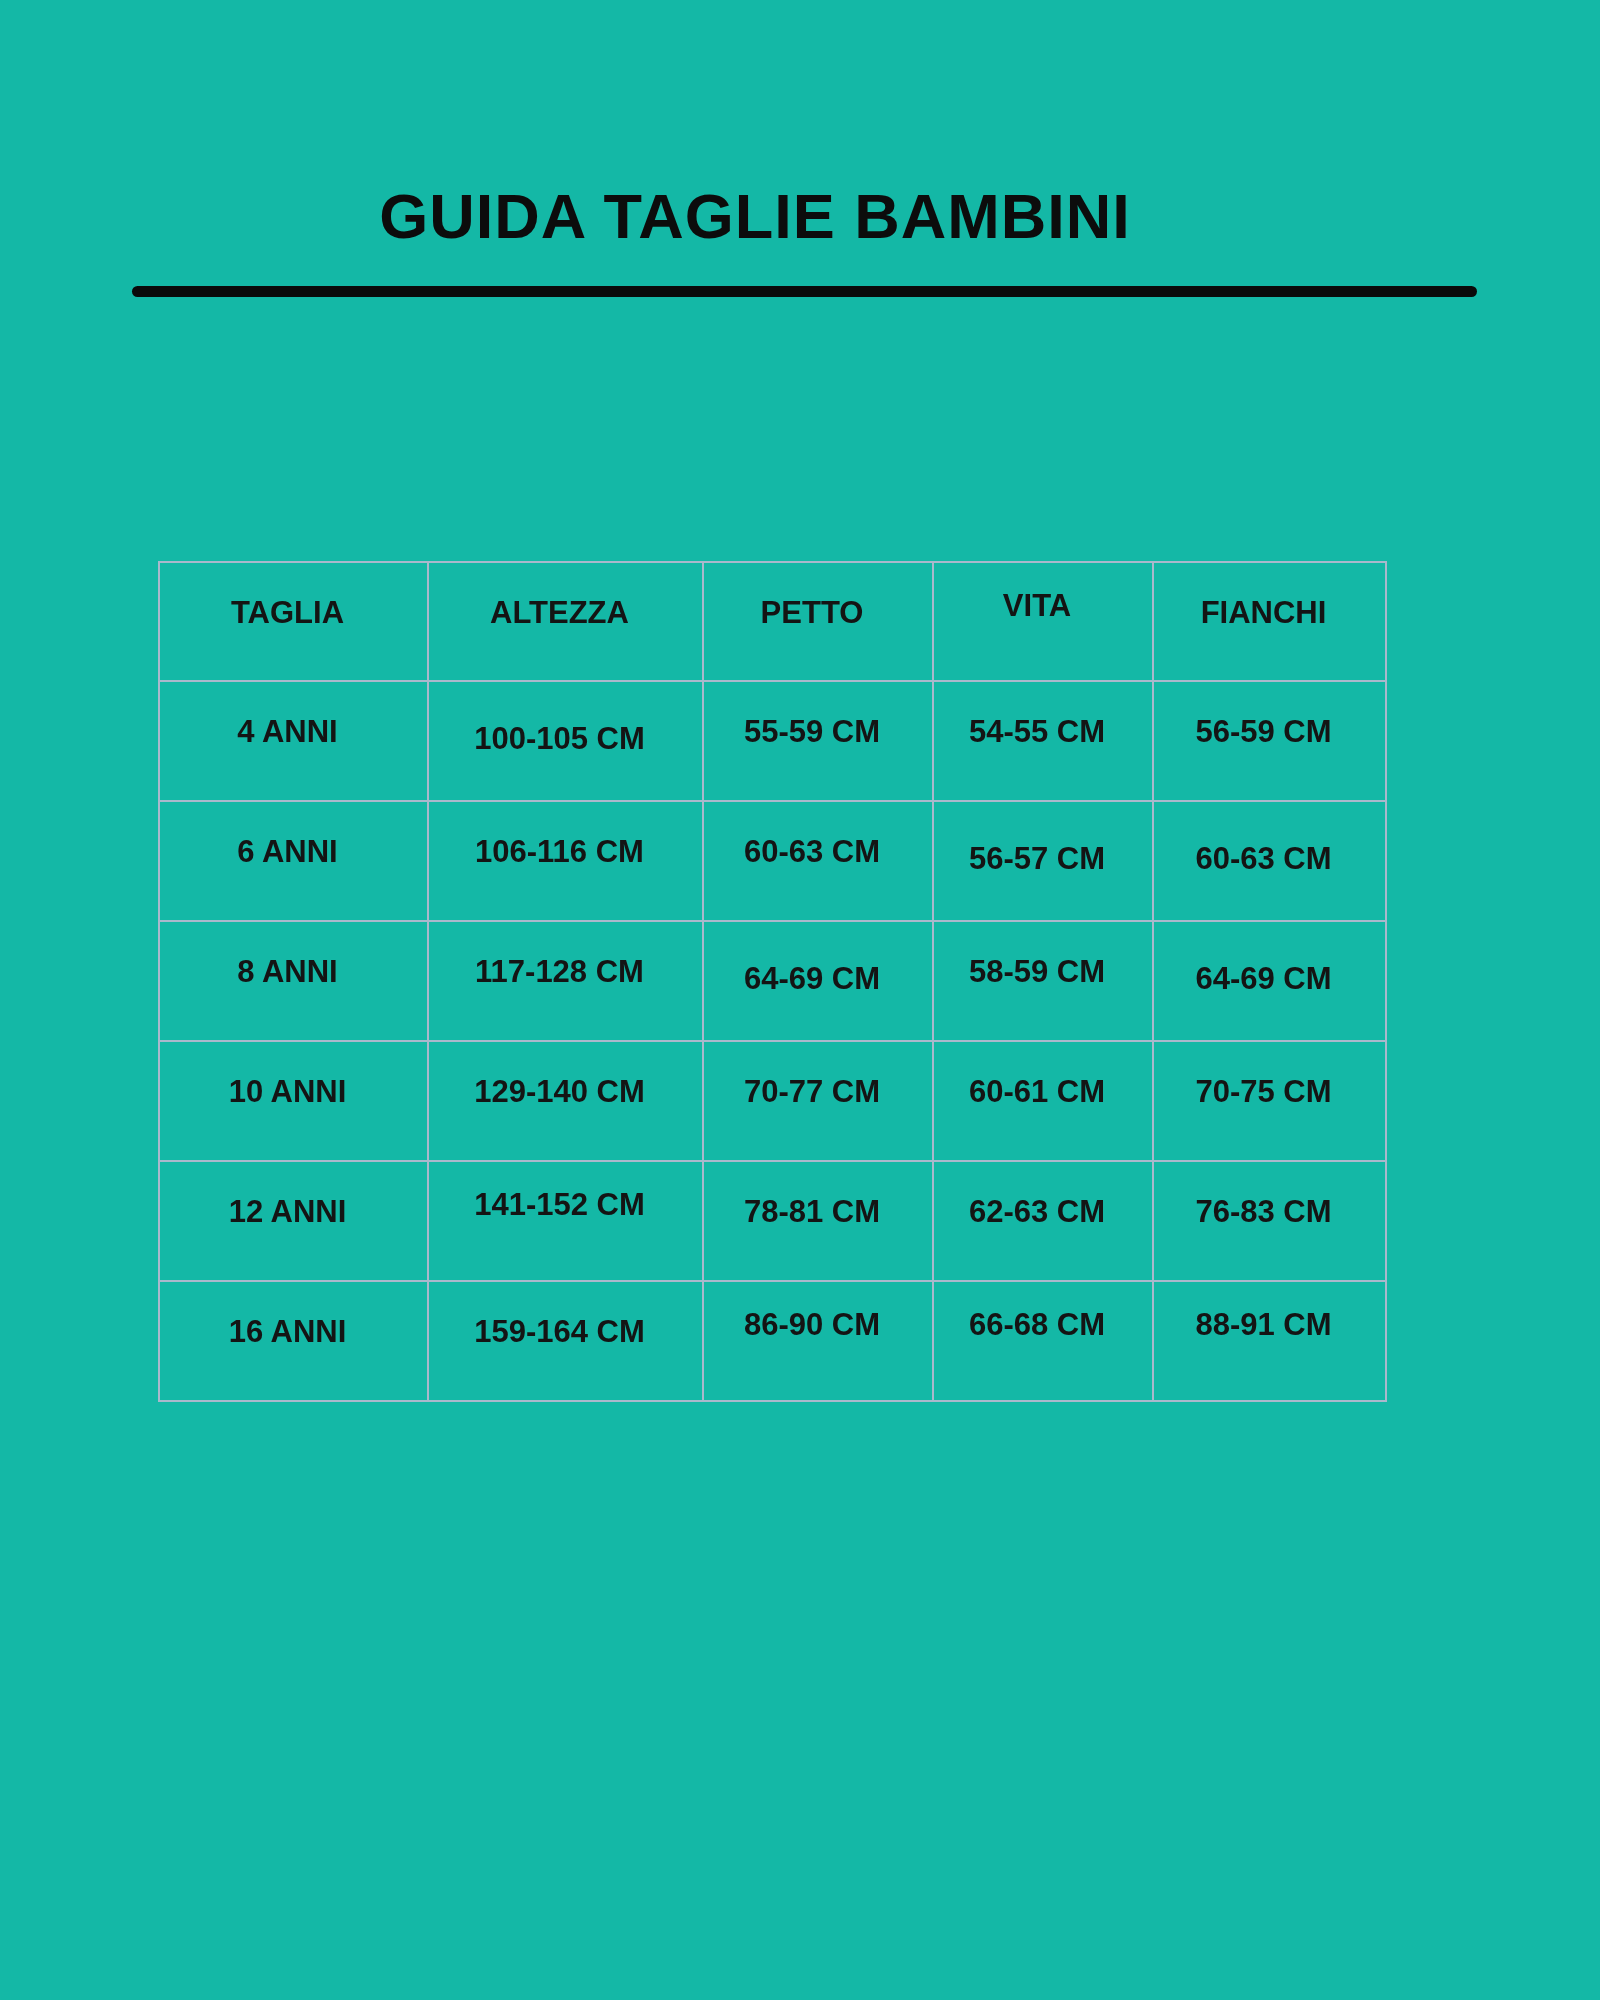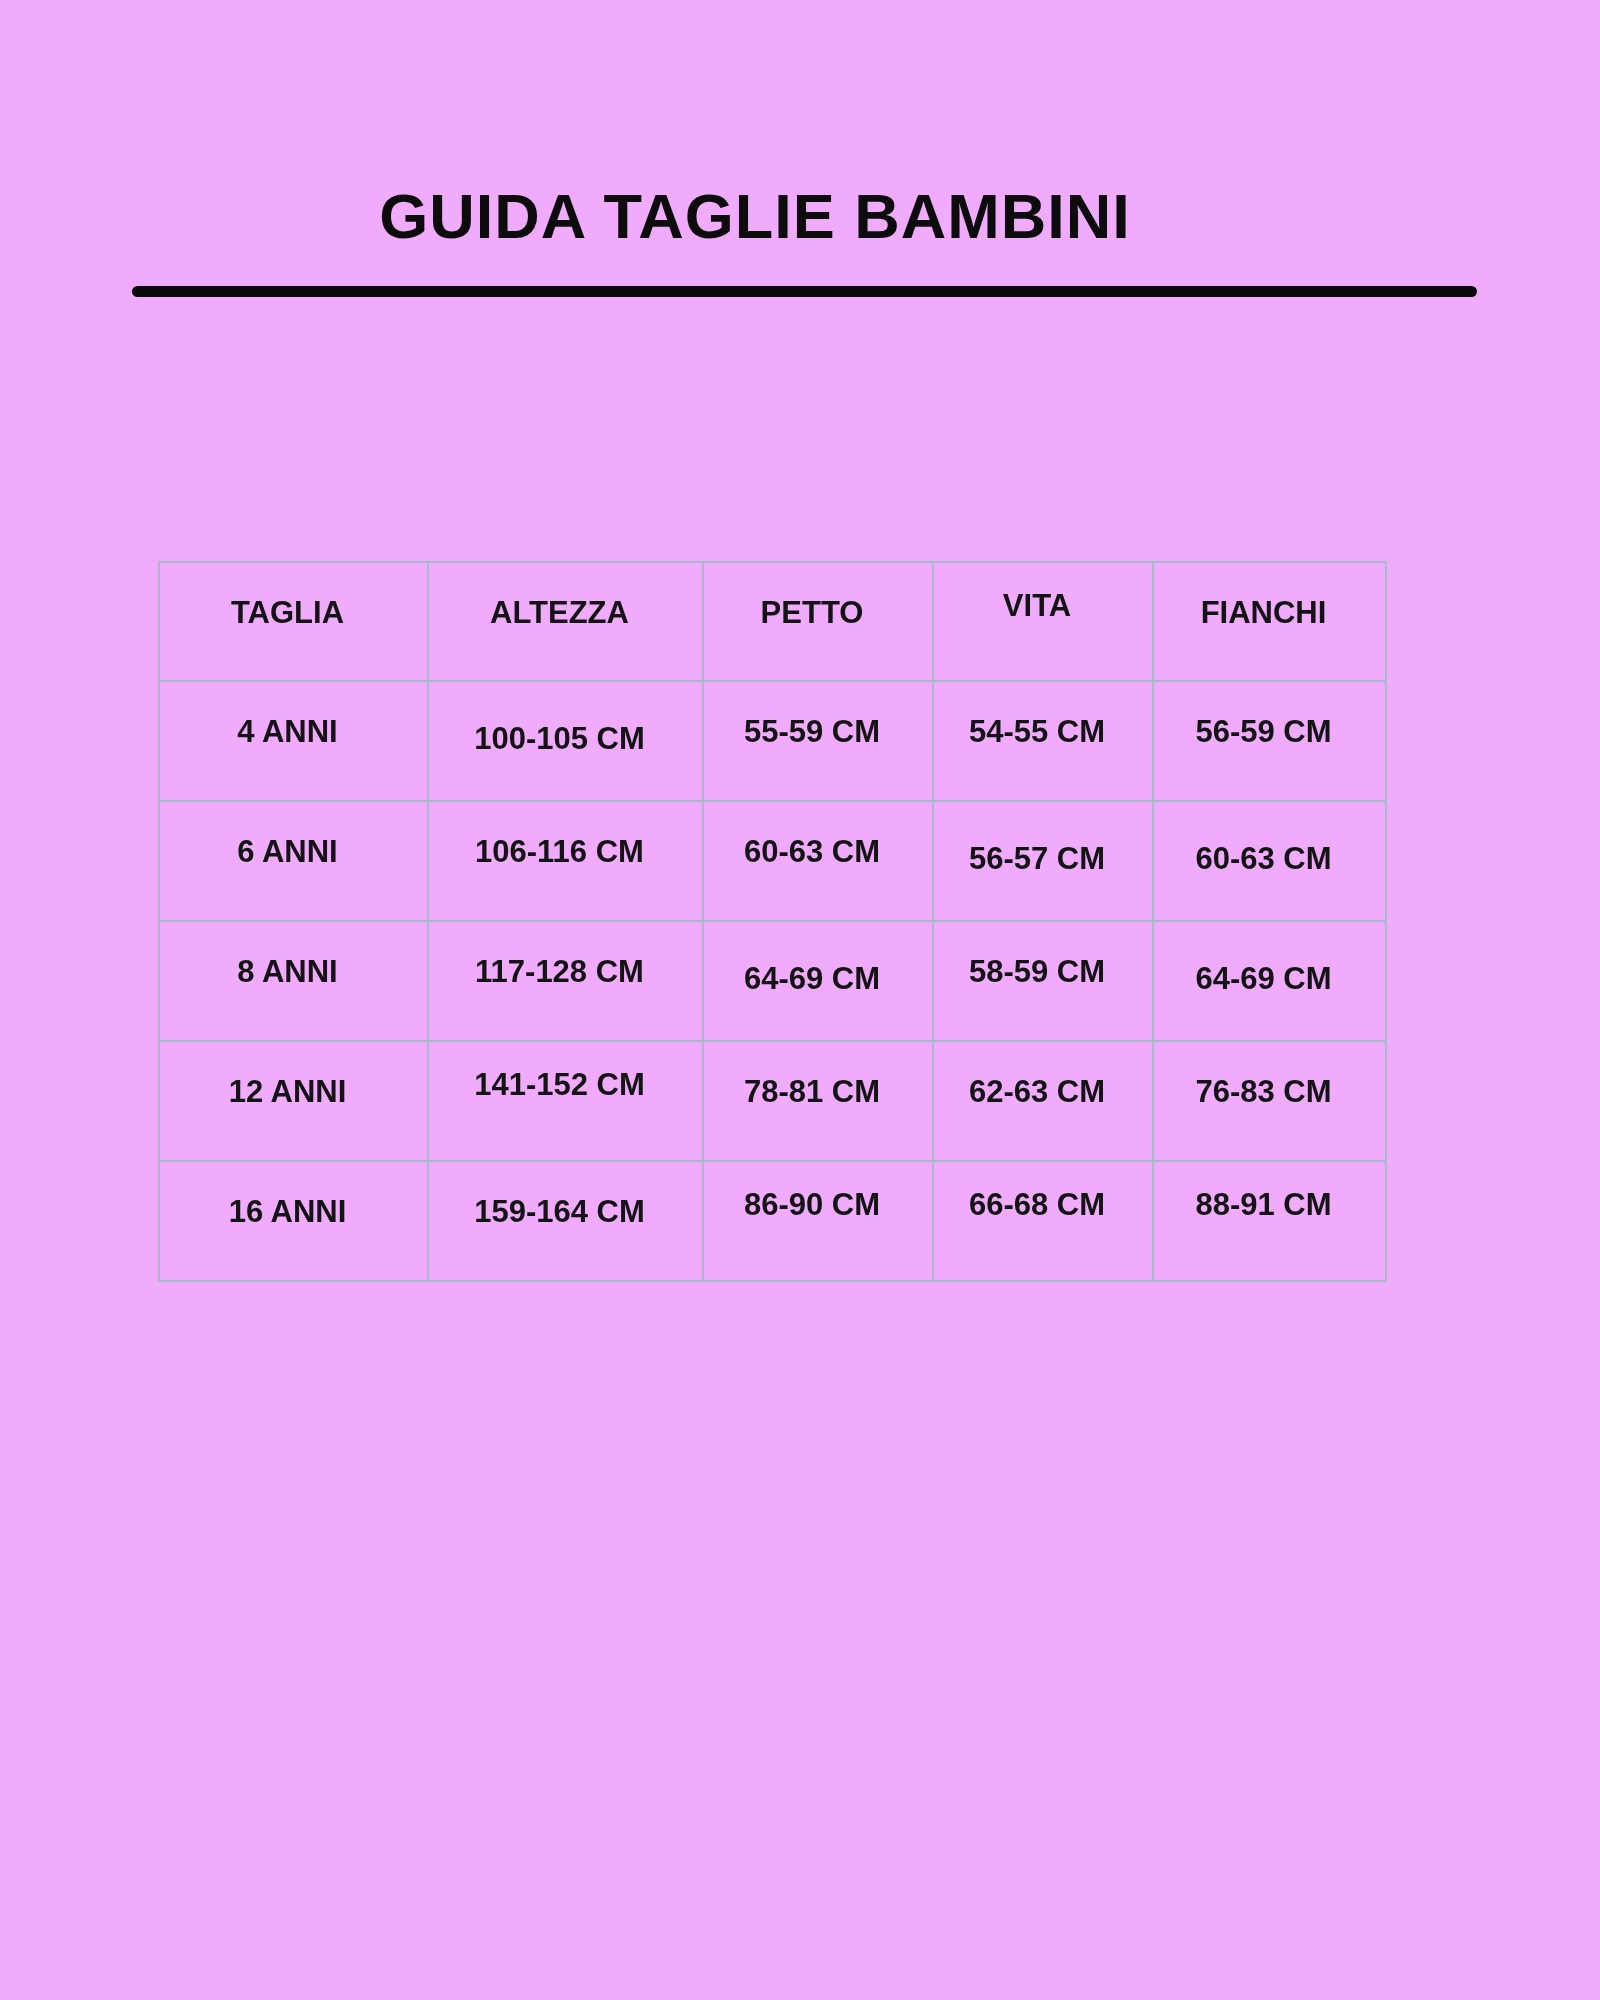--- a/index.html
+++ b/index.html
@@ -1,21 +1,21 @@
 <!DOCTYPE html>
 <html><head>
 <meta charset="utf-8">
 <style>
   html, body { margin: 0; padding: 0; background: #ffffff; }
 
   .page {
     position: relative;
     width: 1600px;
     height: 2000px;
-    background: #f0abfc;
+    background: #14b8a6;
     font-family: "Liberation Sans", "DejaVu Sans", sans-serif;
     font-weight: bold;
     color: #131313;
     overflow: hidden;
   }
 
   
   .doc-title {
     position: absolute;
     top: 180px;
@@ -114,20 +114,27 @@
         <td class="lo"><span>60-63 CM</span></td>
       </tr>
       <tr>
         <td><span>8 ANNI</span></td>
         <td><span>117-128 CM</span></td>
         <td class="lo"><span>64-69 CM</span></td>
         <td><span>58-59 CM</span></td>
         <td class="lo"><span>64-69 CM</span></td>
       </tr>
       <tr>
+        <td><span>10 ANNI</span></td>
+        <td><span>129-140 CM</span></td>
+        <td><span>70-77 CM</span></td>
+        <td><span>60-61 CM</span></td>
+        <td><span>70-75 CM</span></td>
+      </tr>
+      <tr>
         <td><span>12 ANNI</span></td>
         <td class="hi"><span>141-152 CM</span></td>
         <td><span>78-81 CM</span></td>
         <td><span>62-63 CM</span></td>
         <td><span>76-83 CM</span></td>
       </tr>
       <tr>
         <td><span>16 ANNI</span></td>
         <td><span>159-164 CM</span></td>
         <td class="hi"><span>86-90 CM</span></td>

